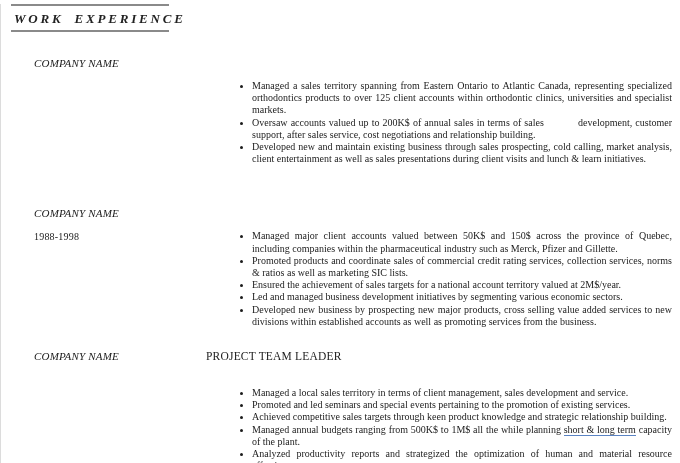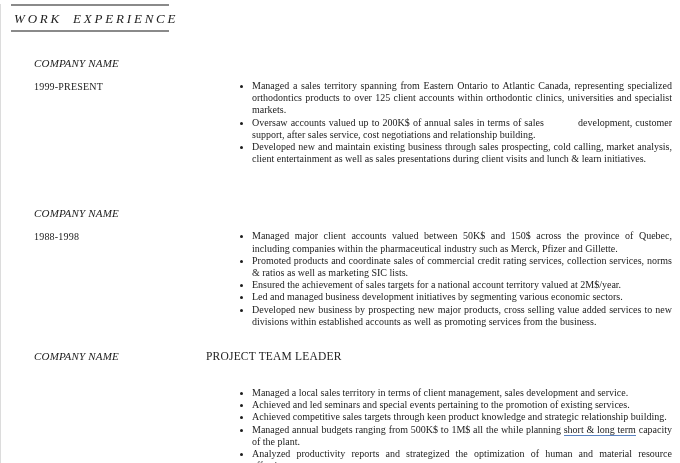--- a/index.html
+++ b/index.html
@@ -16,20 +16,21 @@
   }
   .page{
     width:680px;height:463px;
     border-left:1px solid #dcdcdc;
     background:#fff;
   }
   
   .section-header{
     margin:4px 0 0 10px;
     width:158px;
+    font-weight:bold;
   }
   .rule-top{height:2px;background:var(--rule);}
   .rule-bottom{height:2px;background:var(--rule);}
   .section-title{
     font-style:italic;
     font-size:13px;
     letter-spacing:2.8px;
     word-spacing:5px;
     padding:4px 0 2px 3px;
     line-height:18px;
@@ -93,21 +94,20 @@
 
   <div class="section-header">
     <div class="rule-top"></div>
     <div class="section-title">WORK EXPERIENCE</div>
     <div class="rule-bottom"></div>
   </div>
 
   <div class="entry first">
     <div class="left-col">
       <div class="company">COMPANY NAME</div>
-      <div class="dates">1999-PRESENT</div>
     </div>
     <div class="right-col">
       <ul class="bullets">
         <li>Managed a sales territory spanning from Eastern Ontario to Atlantic Canada, representing specialized orthodontics products to over 125 client accounts within orthodontic clinics, universities and specialist markets.</li>
         <li>Oversaw accounts valued up to 200K$ of annual sales in terms of sales&nbsp;&nbsp;&nbsp;&nbsp;&nbsp;&nbsp;&nbsp;&nbsp;&nbsp;&nbsp; development, customer support, after sales service, cost negotiations and relationship building.</li>
         <li>Developed new and maintain existing business through sales prospecting, cold calling, market analysis, client entertainment as well as sales presentations during client visits and lunch &amp; learn initiatives.</li>
       </ul>
     </div>
   </div>
 
@@ -128,21 +128,21 @@
   </div>
 
   <div class="entry third">
     <div class="left-col">
       <div class="company">COMPANY NAME</div>
     </div>
     <div class="right-col">
       <div class="job-title">PROJECT TEAM LEADER</div>
       <ul class="bullets">
         <li>Managed a local sales territory in terms of client management, sales development and service.</li>
-        <li>Achieved and led seminars and special events pertaining to the promotion of existing services.</li>
+        <li>Promoted and led seminars and special events pertaining to the promotion of existing services.</li>
         <li>Achieved competitive sales targets through keen product knowledge and strategic relationship building.</li>
         <li>
           <span>Managed annual budgets ranging from 500K$ to 1M$ all the while planning </span><span class="tracked">short &amp; long term</span><span> capacity of the plant.</span>
         </li>
         <li>Analyzed productivity reports and strategized the optimization of human and material resource effectiveness.</li>
       </ul>
     </div>
   </div>
 
 </div>

